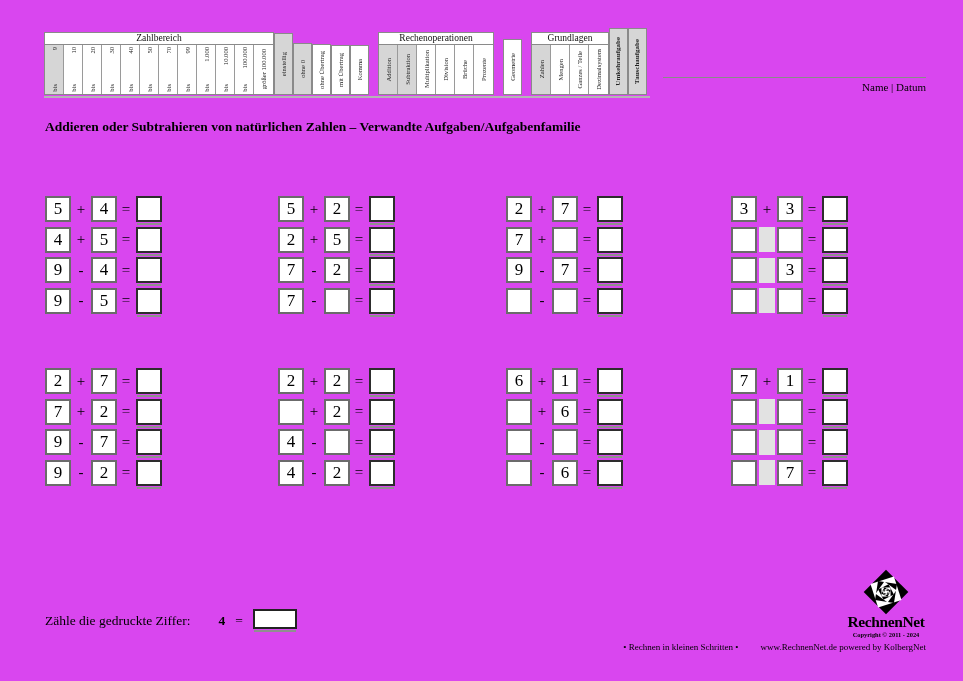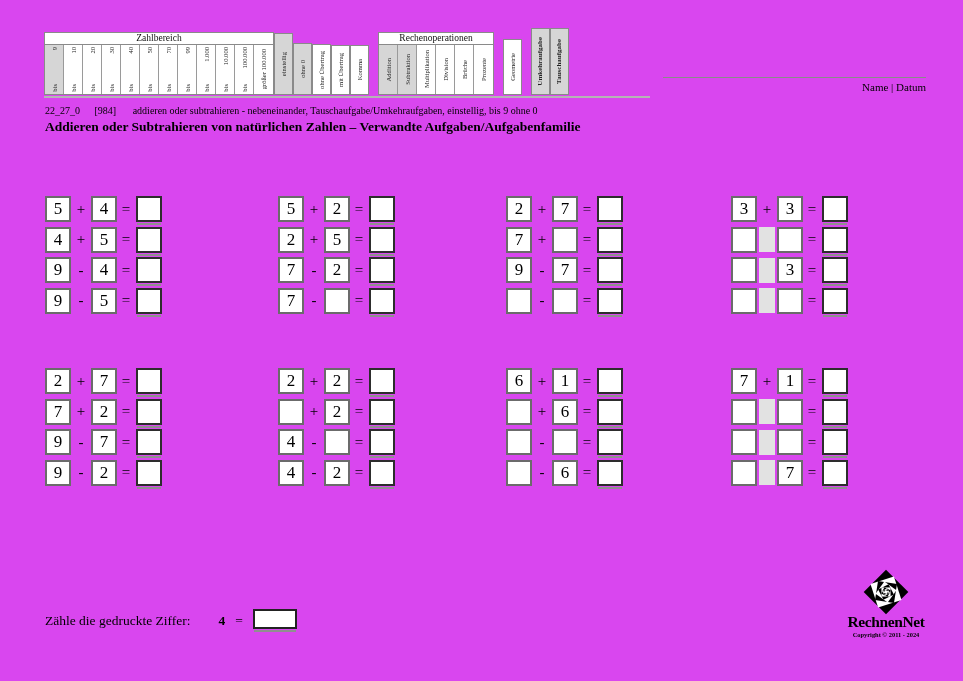--- a/index.html
+++ b/index.html
@@ -156,37 +156,49 @@
           <div class="sel-cell center">
             <span class="vlabel">Prozente</span>
           </div>
         </div>
       </div>
       <div class="sel-spacer"></div>
       <div class="sel-col" style="height: 56px;">
         <span class="vlabel">Geometrie</span>
       </div>
       <div class="sel-spacer"></div>
+      <div class="sel-group">
+        <div class="sel-group-title">Grundlagen</div>
+        <div class="sel-group-cols">
+          <div class="sel-cell sel-gray center">
+            <span class="vlabel">Zahlen</span>
+          </div>
+          <div class="sel-cell center">
+            <span class="vlabel">Mengen</span>
+          </div>
+          <div class="sel-cell center">
+            <span class="vlabel">Ganzes / Teile</span>
+          </div>
+          <div class="sel-cell center">
+            <span class="vlabel">Dezimalsystem</span>
+          </div>
+        </div>
+      </div>
       <div class="sel-col sel-gray" style="height: 67px;">
         <span class="vlabel vbold">Umkehraufgabe</span>
       </div>
       <div class="sel-col sel-gray" style="height: 67px;">
         <span class="vlabel vbold">Tauschaufgabe</span>
       </div>
     </div>
   <div class="table-underline" style="width:606px"></div>
 
   <div class="name-rule"></div>
   <div class="name-date">Name | Datum</div>
 
-  <div class="meta-line">
-    <span class="meta-code">22_27_0</span>
-    <span class="meta-number">[984]</span>
-    <span>addieren oder subtrahieren - nebeneinander, Tauschaufgabe/Umkehraufgaben, einstellig, bis 9 ohne 0</span>
-  </div>
 
   <div class="title">Addieren oder Subtrahieren von natürlichen Zahlen – Verwandte Aufgaben/Aufgabenfamilie</div>
 
   <div id="problems">
       <div class="pgroup" style="left: 45px; top: 196px;">
         <div class="eqrow">
           <span class="box">5</span>
           <span class="op">+</span>
           <span class="box">4</span>
           <span class="eqs">=</span>
@@ -444,14 +456,18 @@
         <rect x="-6.929218483200001" y="-6.929218483200001" width="13.858436966400003" height="13.858436966400003" transform="rotate(180)" fill="#fff"></rect>
         <rect x="-5.4047904168960015" y="-5.4047904168960015" width="10.809580833792003" height="10.809580833792003" transform="rotate(207)" fill="#000"></rect>
         <rect x="-4.2157365251788805" y="-4.2157365251788805" width="8.431473050357761" height="8.431473050357761" transform="rotate(234)" fill="#fff"></rect>
         <rect x="-3.2882744896395275" y="-3.2882744896395275" width="6.576548979279055" height="6.576548979279055" transform="rotate(261)" fill="#000"></rect>
         <rect x="-2.564854101918831" y="-2.564854101918831" width="5.129708203837662" height="5.129708203837662" transform="rotate(288)" fill="#fff"></rect>
       </svg>
     <div class="logo-title">RechnenNet</div>
     <div class="logo-copy">Copyright © 2011 - 2024</div>
   </div>
 
+  <div class="footer-right">
+    <span class="slogan">• Rechnen in kleinen Schritten •</span>
+    <span>www.RechnenNet.de powered by KolbergNet</span>
+  </div>
 
 </div>
 
 </body></html>

